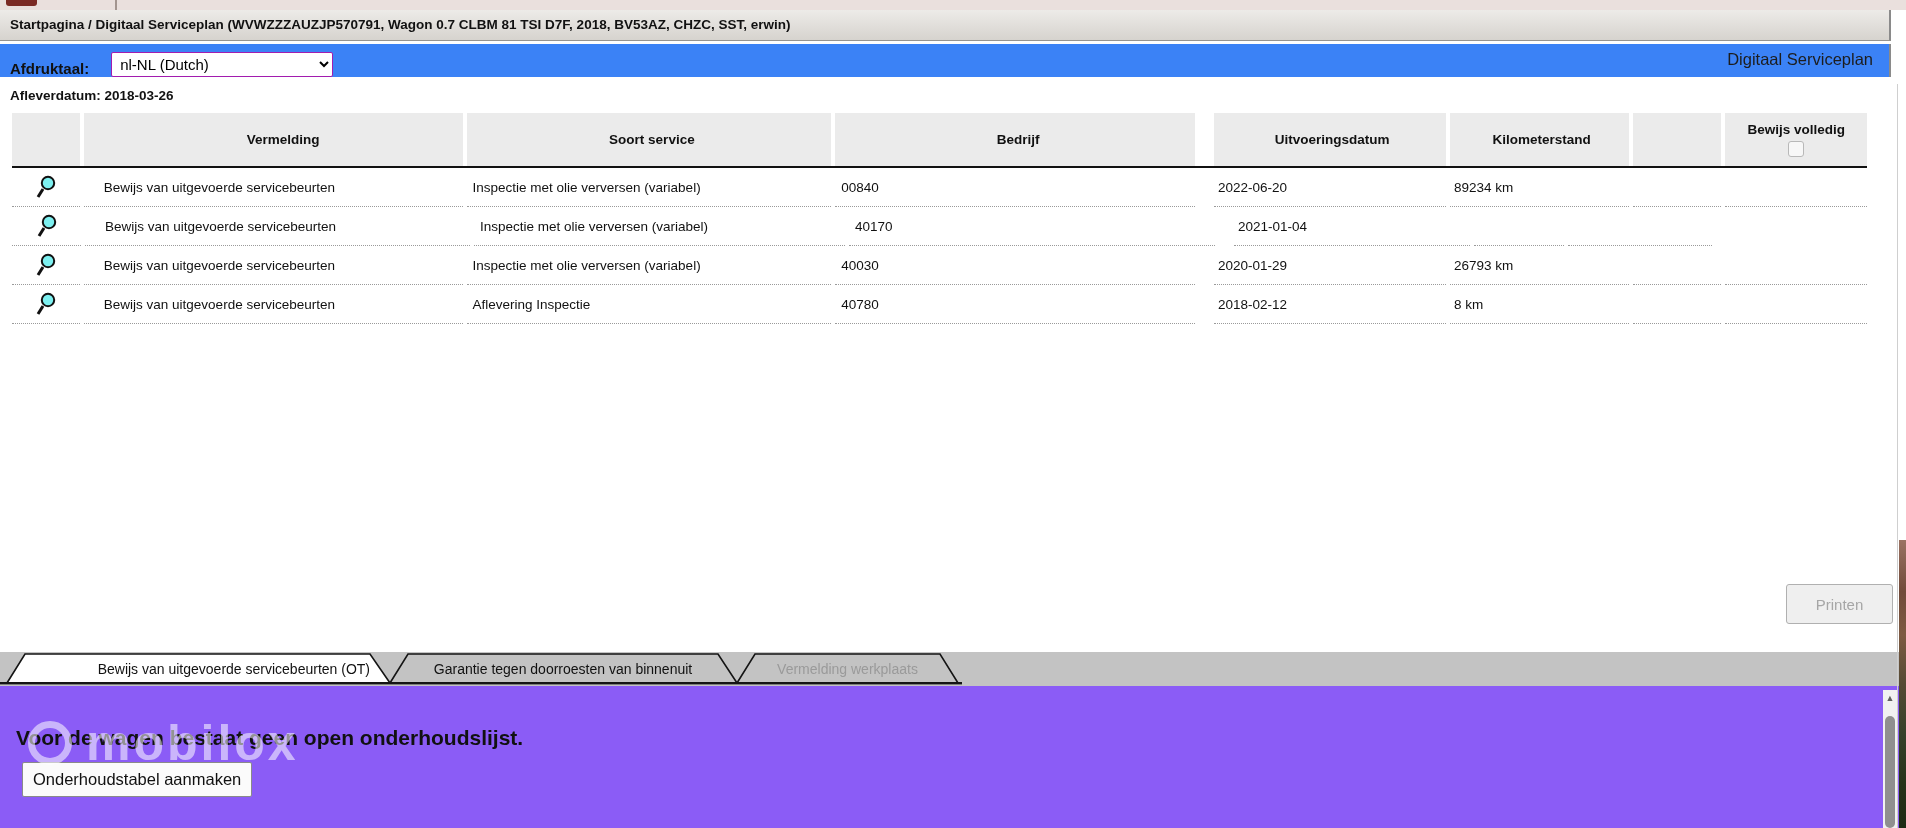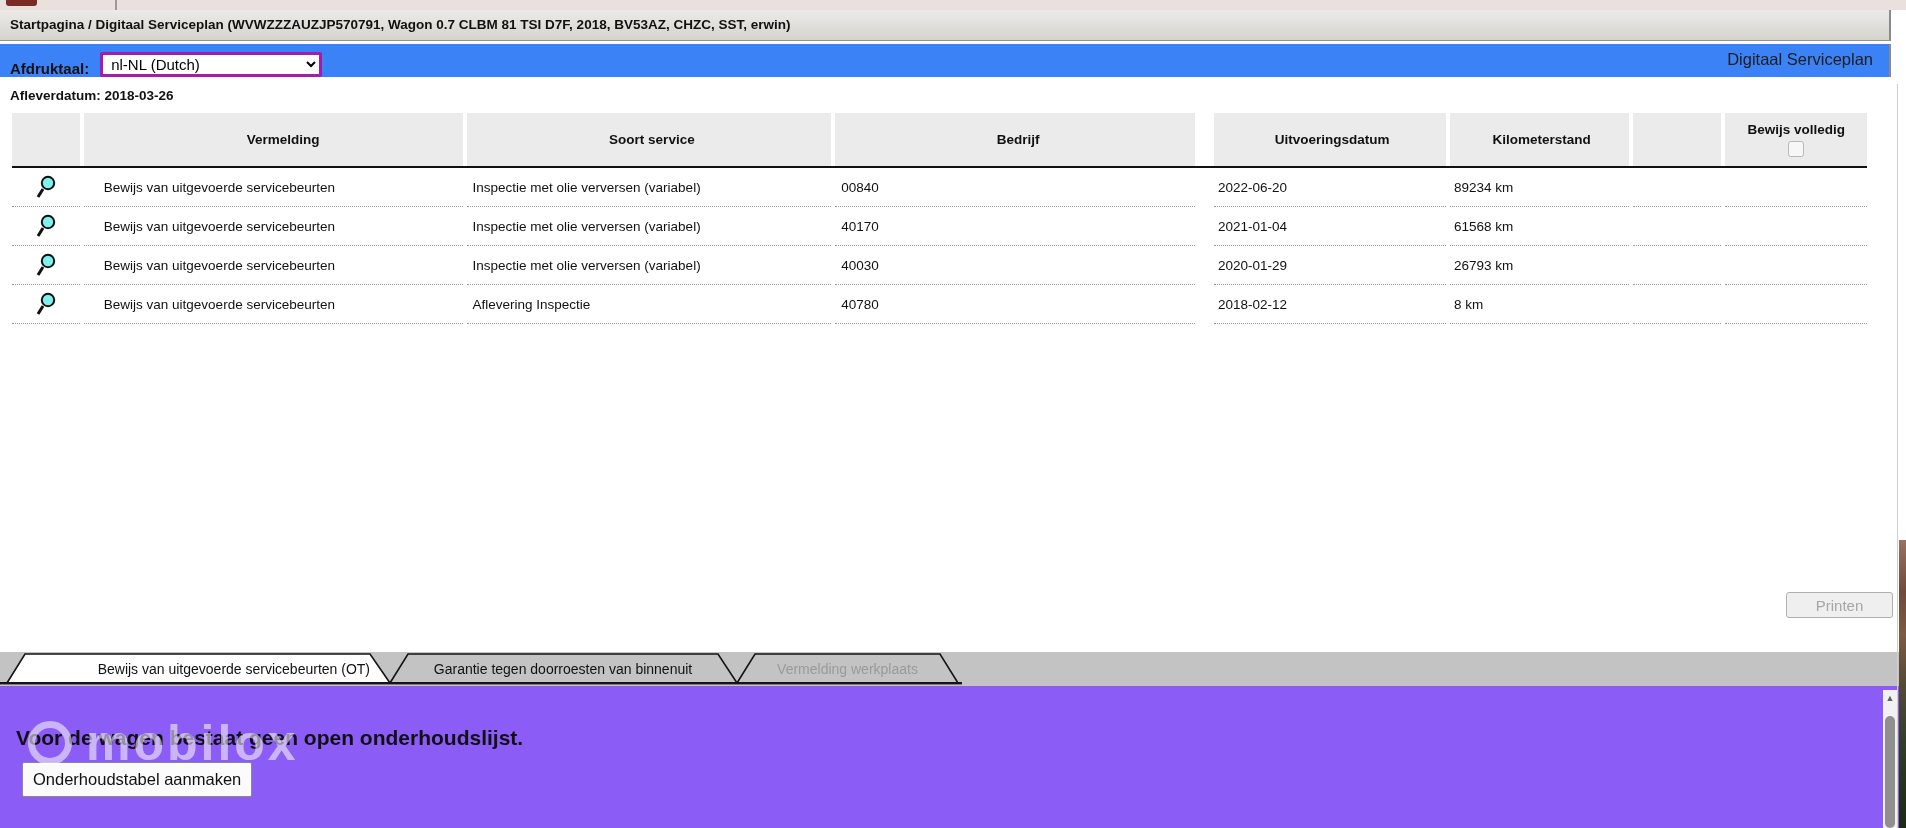--- a/index.html
+++ b/index.html
@@ -14,22 +14,22 @@
 
   
   .breadcrumb-bar { position:absolute; left:0; top:10px; width:1891px; height:31px;
     background:linear-gradient(#edebe8,#d6d3ce); border-bottom:1px solid #97948f; border-right:2px solid #8a8a8a;
     line-height:30px; padding-left:10px; font-size:13.5px; font-weight:bold; color:#111; white-space:nowrap; }
 
   
   .toolbar { position:absolute; left:0; top:44px; width:1891px; height:33px; background:#3b82f6;
     border-right:2px solid #8a8a8a; display:flex; align-items:flex-end; }
   .toolbar-label { font-size:15px; font-weight:bold; color:#111; margin-left:10px; }
-  .language-select { margin-left:11px; width:222px; height:25px; font-family:"Liberation Sans",sans-serif;
-    font-size:15px; border:3px solid #a21caf; border-radius:2px; background:#fff; padding-left:4px; }
+  .language-select { margin-left:22px; width:222px; height:25px; font-family:"Liberation Sans",sans-serif;
+    font-size:15px; border:1px solid #a21caf; border-radius:2px; background:#fff; padding-left:4px; }
   .app-title { position:absolute; right:16px; top:6px; font-size:16.5px; color:#1d1d1d; }
 
   
   .delivery-date { position:absolute; left:10px; top:88px; font-size:13.5px; font-weight:bold; color:#111; }
 
   
   .svc-table { position:absolute; left:12px; top:113px; width:1855px; }
   .thead { display:flex; gap:4px; height:55px; border-bottom:2.5px solid #111; }
   .hcell { background:#ebebeb; display:flex; flex-direction:column; align-items:center; justify-content:center;
     font-size:13.5px; font-weight:bold; color:#111; }
@@ -40,22 +40,22 @@
   .c2 { width:371px; padding-left:6px; }
   .c3 { width:366px; padding-left:6px; }
   .c4 { width:236px; padding-left:4px;margin-left:15px; }
   .c5 { width:182px; padding-left:4px; }
   .c6 { width:90px; }
   .c7 { width:144px; }
   .magnifier { cursor:pointer; display:inline-flex; }
   .hdr-checkbox { width:16px; height:16px; margin-top:4px; background:#f7f7f7; border:1px solid #b8b8b8; border-radius:3px; }
 
   
-  .print-btn { position:absolute; left:1786px; top:584px; width:107px; height:26px; background:#efefef;
-    border:1px solid #b0b0b0; border-radius:3px; color:#a6a6a6; font-size:15px; font-family:"Liberation Sans",sans-serif;margin-top:8px; }
+  .print-btn { position:absolute; left:1786px; top:584px; width:107px; height:40px; background:#efefef;
+    border:1px solid #b0b0b0; border-radius:3px; color:#a6a6a6; font-size:15px; font-family:"Liberation Sans",sans-serif; }
 
   
   .tab-bar { position:absolute; left:0; top:652px; width:1899px; height:34px; background:#c3c3c3; }
   .tab-svg { position:absolute; left:0; top:0; }
   .tab-label { position:absolute; top:7px; height:20px; line-height:20px; text-align:center; font-size:14px;
     color:#111; cursor:pointer; white-space:nowrap; }
   .tab-label.t0 { left:25px;  width:345px;text-align:right; }
   .tab-label.t1 { left:408px; width:310px; }
   .tab-label.t2 { left:755px; width:185px; color:#9a9a9a; }
 
@@ -139,21 +139,20 @@
               <svg width="20" height="26" viewBox="0 0 20 26">
                 <line x1="7" y1="15" x2="2" y2="23" stroke="#111" stroke-width="3"></line>
                 <circle cx="12" cy="9" r="6.2" fill="#7df0f0" stroke="#111" stroke-width="2"></circle>
               </svg>
             </span>
           </div>
           <div class="cell c1">Bewijs van uitgevoerde servicebeurten</div>
           <div class="cell c2">Inspectie met olie verversen (variabel)</div>
           <div class="cell c3">40170</div>
           <div class="cell c4">2021-01-04</div>
-          <div class="cell c5">61568 km</div>
           <div class="cell c6"></div>
           <div class="cell c7"></div>
         </div>
         <div class="trow">
           <div class="cell c0">
             <span class="magnifier">
               <svg width="20" height="26" viewBox="0 0 20 26">
                 <line x1="7" y1="15" x2="2" y2="23" stroke="#111" stroke-width="3"></line>
                 <circle cx="12" cy="9" r="6.2" fill="#7df0f0" stroke="#111" stroke-width="2"></circle>
               </svg>

